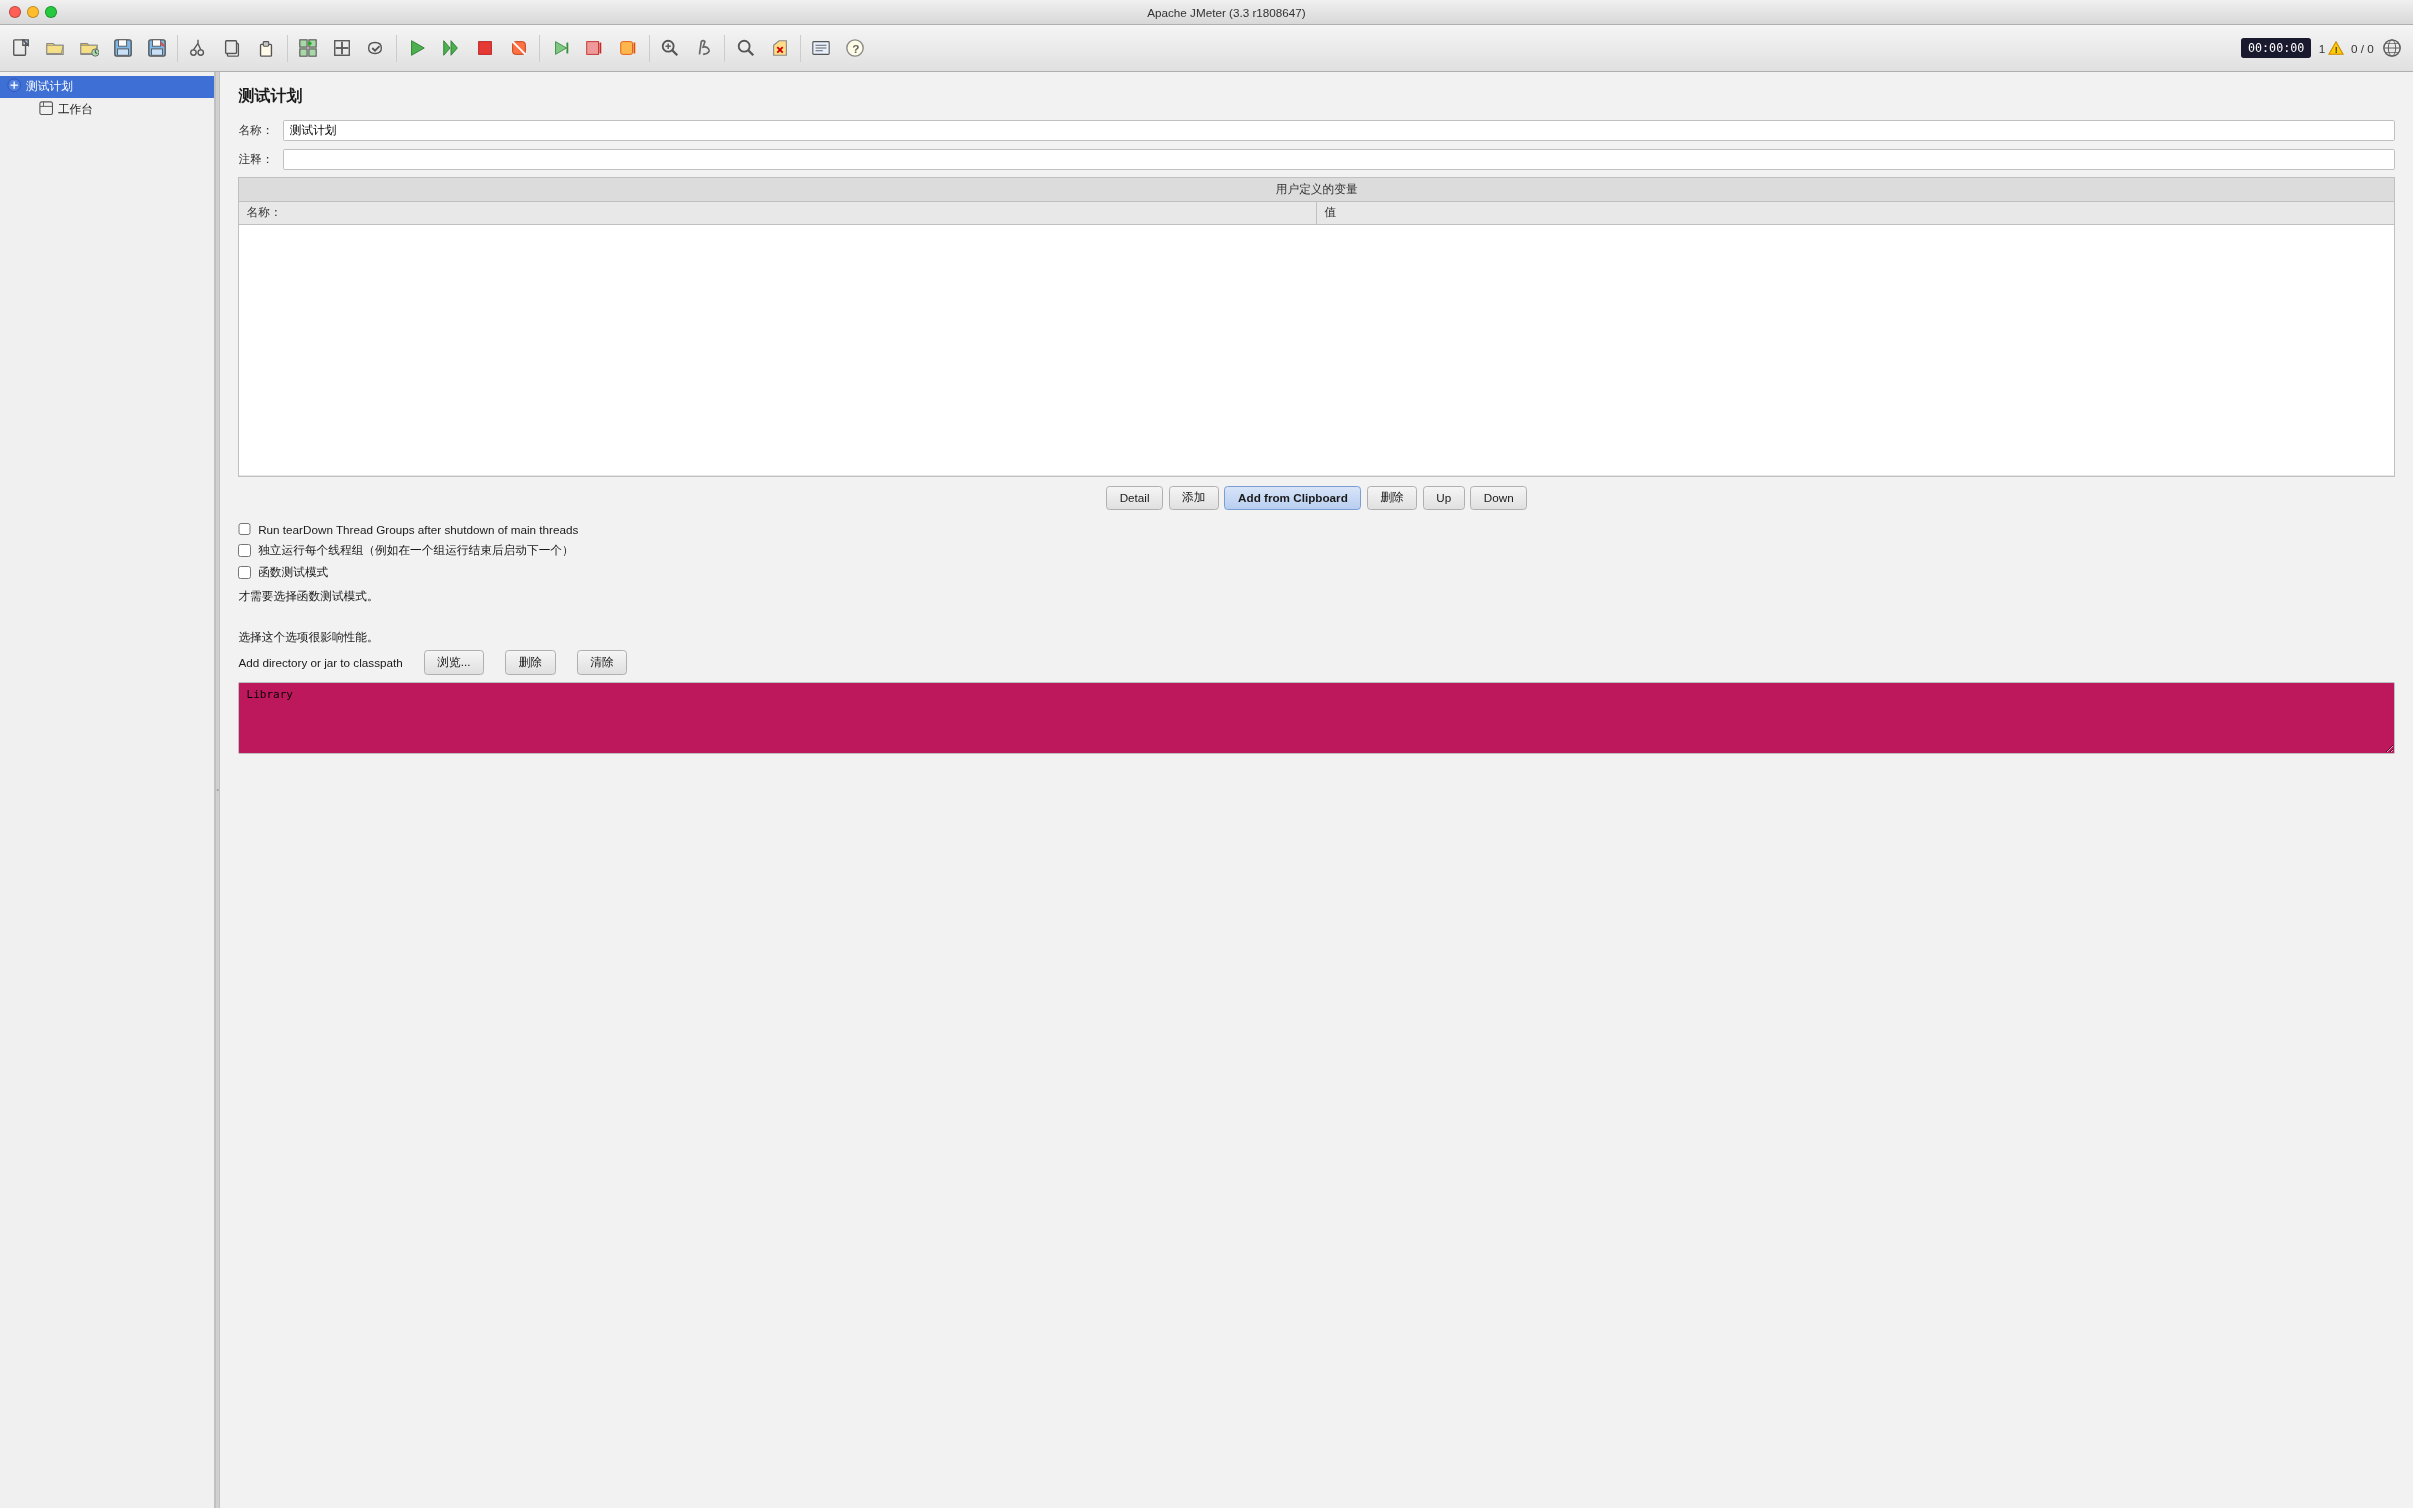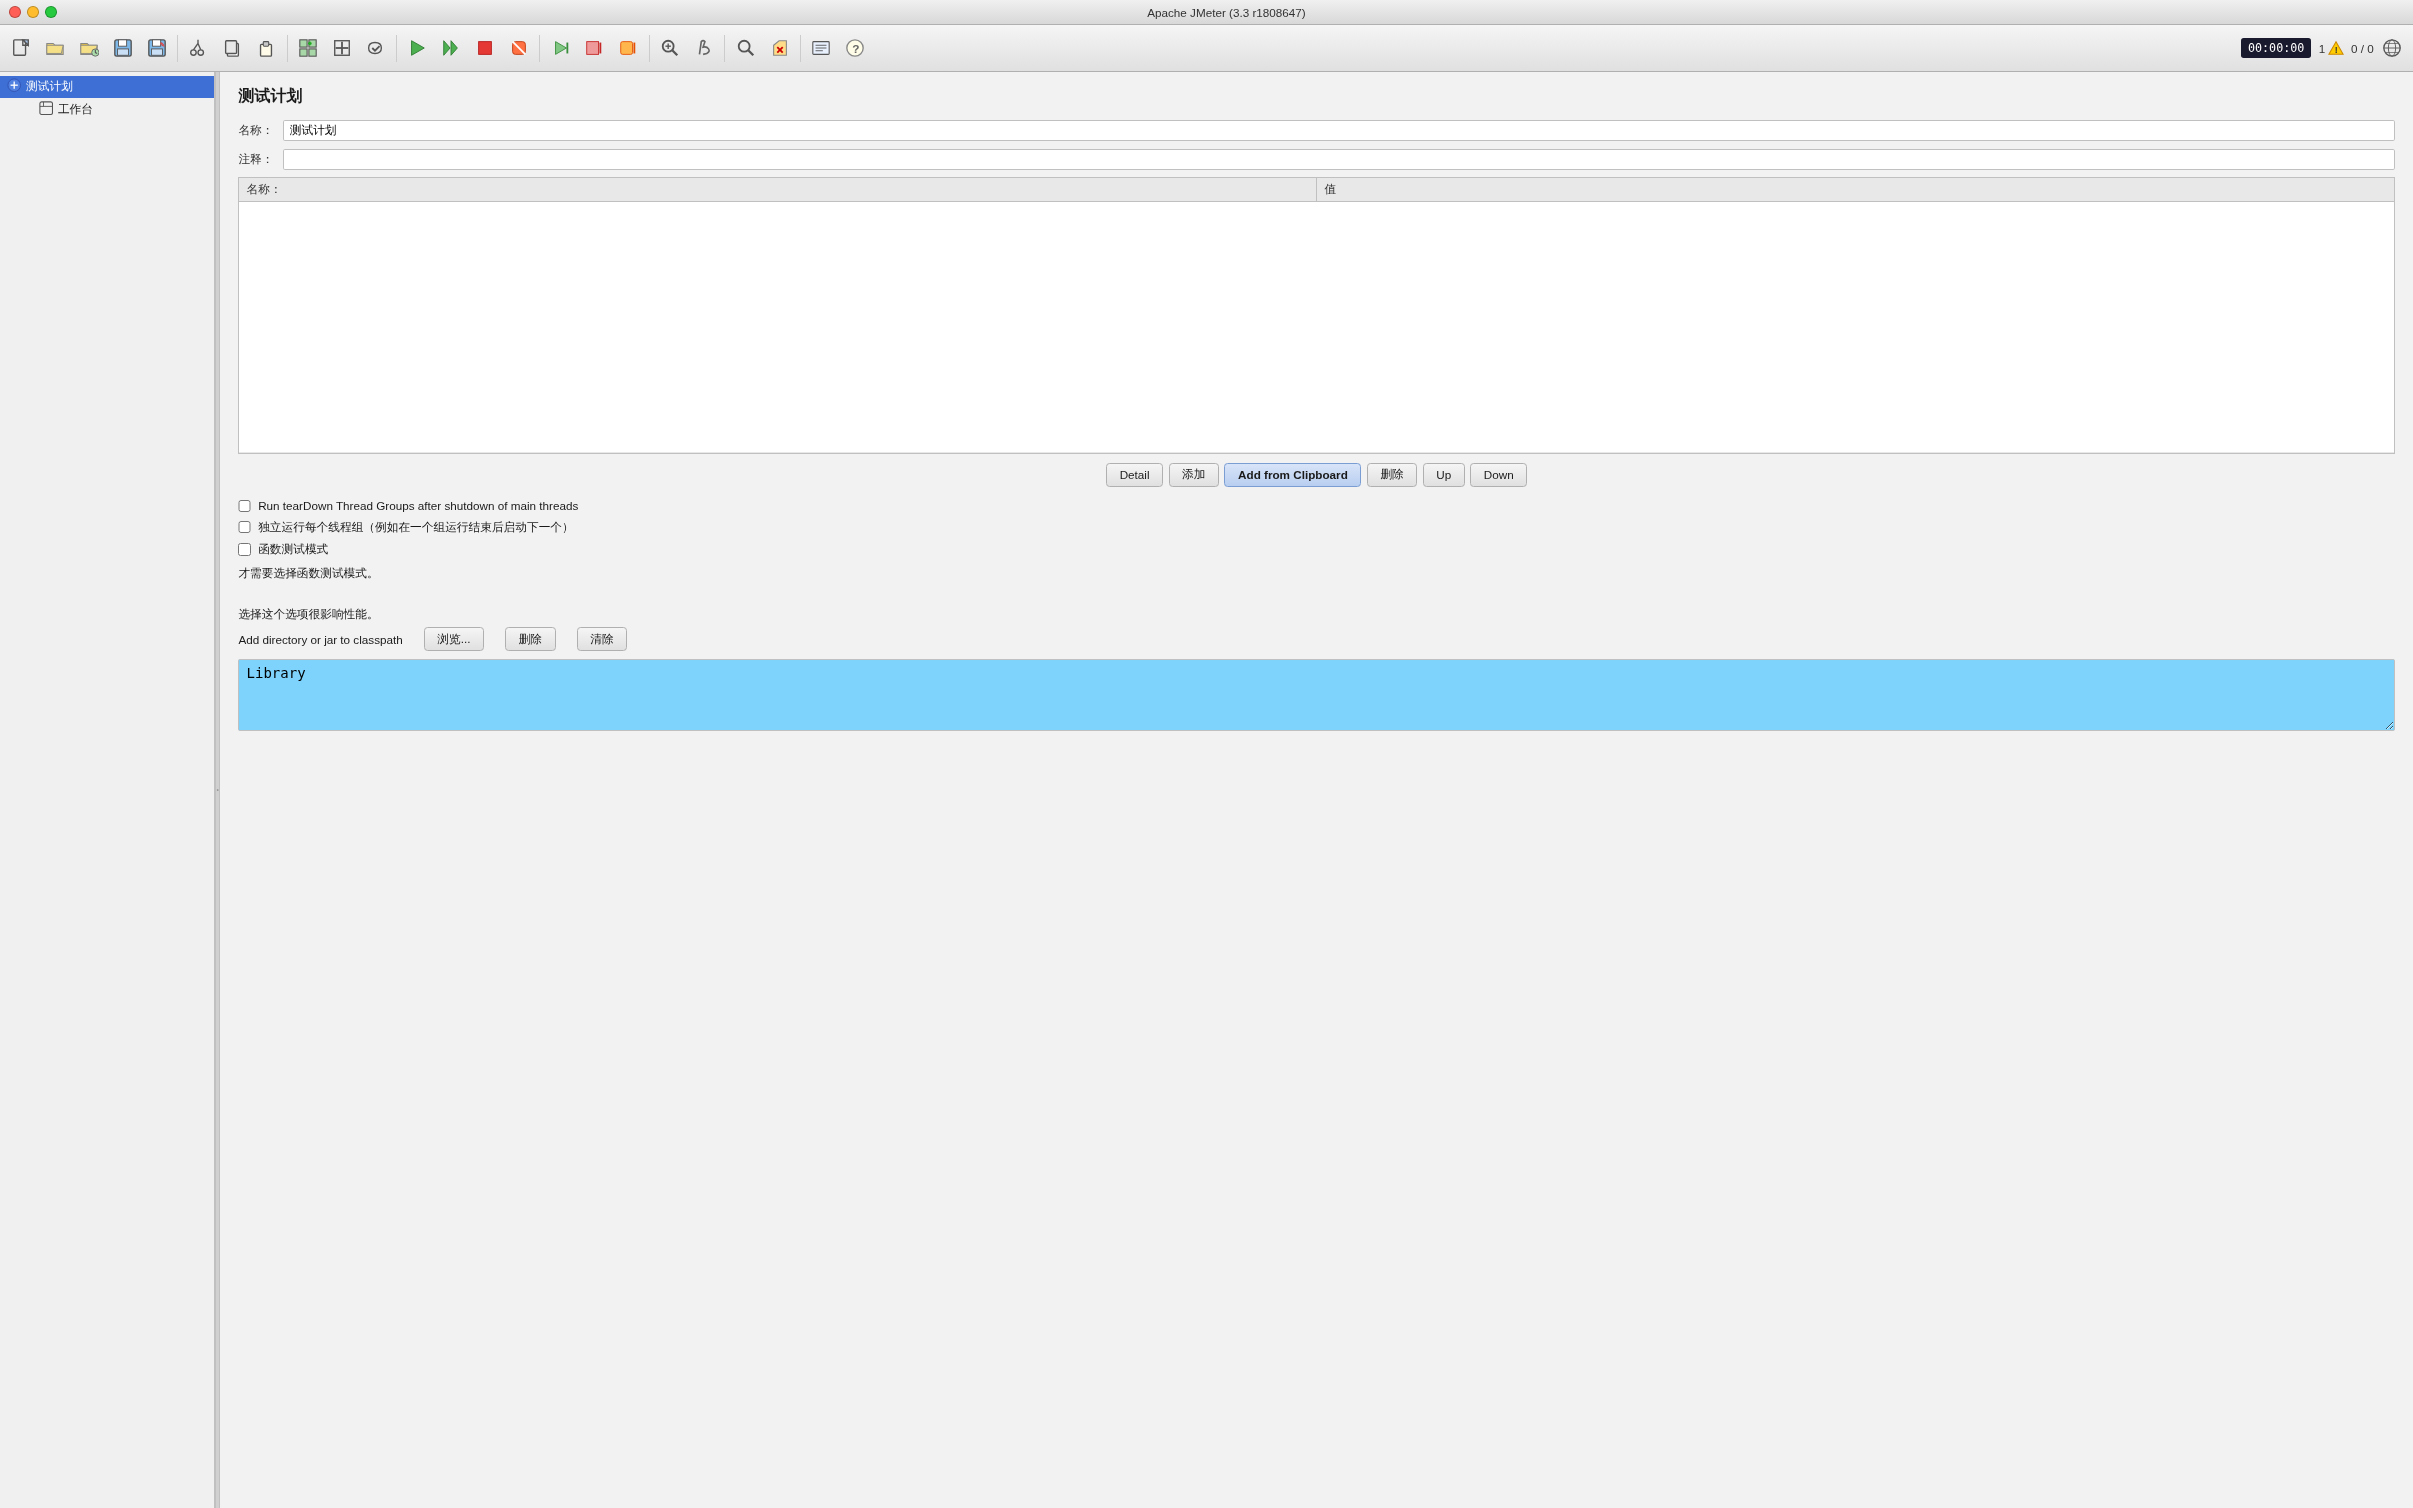--- a/index.html
+++ b/index.html
@@ -237,23 +237,23 @@
       align-items: center;
       gap: 21px;
       margin-bottom: 7.2px;
       flex-wrap: wrap;
     }
     .classpath-label { font-size: 11.7px; color: #1a1a1a; }
     .classpath-area {
       width: 100%;
       height: 72px;
       border: 0.9px solid #c0c0c0;
-      background: #7dd3fc;
+      background: #be185d;
       padding: 5.4px 7.2px;
-      font-size: 14px;
+      font-size: 11px;
       border-radius: 1.8px;
       resize: vertical;
       outline: none;
     }
     
     #divider {
       width: 5.4px;
       background: #d0d0d0;
       cursor: col-resize;
       border-left: 0.9px solid #c0c0c0;
@@ -518,20 +518,21 @@
       <span class="form-label">名称：</span>
       <input class="form-input" type="text" value="测试计划" style="">
     </div>
     
     <div class="form-row">
       <span class="form-label">注释：</span>
       <input class="form-input" type="text" style="">
     </div>
 
     
+    <div class="section-title">用户定义的变量</div>
     <div class="var-table-container">
       <table class="var-table">
         <thead>
           <tr>
             <th>名称：</th>
             <th>值</th>
           </tr>
         </thead>
         <tbody>
           <tr>

